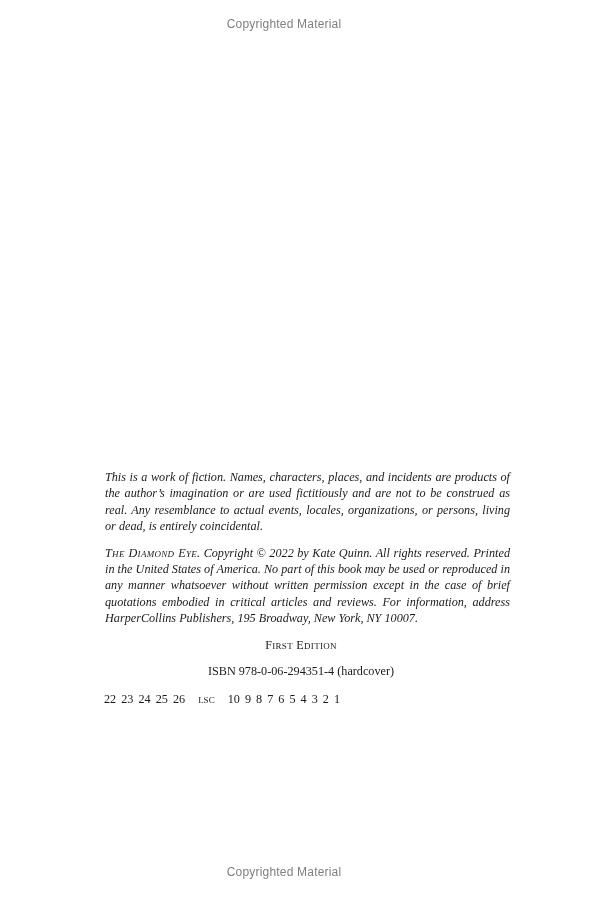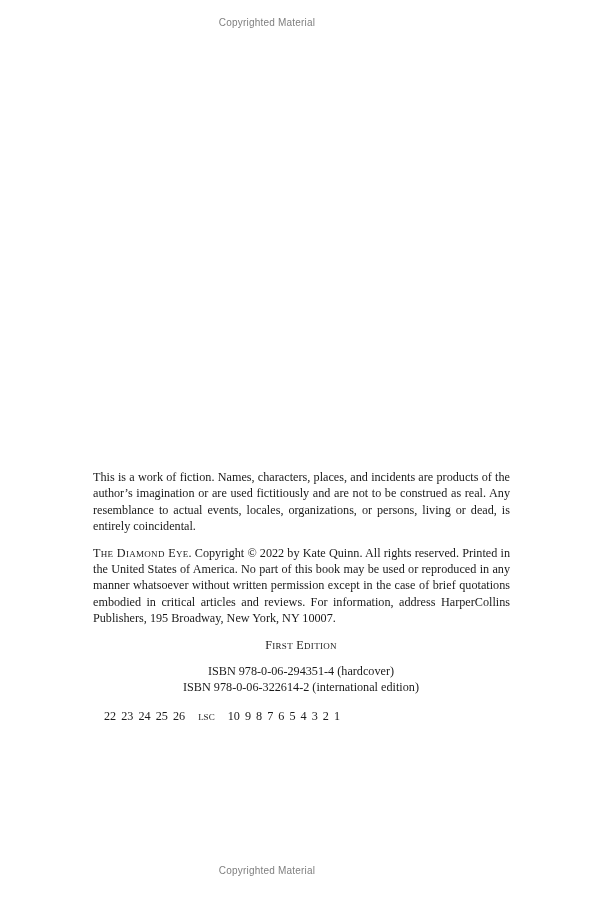--- a/index.html
+++ b/index.html
@@ -10,42 +10,43 @@
     width: 600px;
     height: 899px;
     background: #ffffff;
     position: relative;
     overflow: hidden;
     font-family: "Liberation Serif", serif;
     color: #1a1a1a;
   }
   .watermark {
     position: absolute;
-    left: 0;
+    left: 17px;
     width: 534px;
     text-align: center;
     font-family: "Liberation Sans", sans-serif;
-    font-size: 10px;
+    font-size: 12px;
     color: #7f7f7f;
     letter-spacing: 0.2px;
   }
   .wm-top { top: 17px; }
   .wm-bottom { top: 865px; }
 
   .textblock {
     position: absolute;
     left: 92px;
     top: 469px;
     width: 418px;
     font-size: 12.2px;
     line-height: 16.4px;
   }
   .para {
-    margin: 0 0 10px 1px;
+    margin: 0 0 10px 13px;
     text-align: justify;
+    font-style: italic;
   }
   .para-left {
     margin: 0 0 10px 0;
     text-align: center;
   }
   .tight { margin-bottom: 0; }
   .sc {
     font-variant: small-caps;
     letter-spacing: 0.3px;
   }
@@ -70,19 +71,18 @@
   <p class="para">This is a work of fiction. Names, characters, places, and incidents are products of the author’s imagination or are used fictitiously and are not to be construed as real. Any resemblance to actual events, locales, organizations, or persons, living or dead, is entirely coincidental.</p>
 
   <p class="para"><span class="sc">The Diamond Eye</span><span>. Copyright © 2022 by Kate Quinn. All rights reserved. Printed in the United States of America. No part of this book may be used or reproduced in any manner whatsoever without written permission except in the case of brief quotations embodied in critical articles and reviews. For information, address HarperCollins Publishers, 195 Broadway, New York, NY 10007.</span></p>
 
 
   <p class="para-left sc">First Edition</p>
 
 
   <p class="para-left tight">ISBN 978-0-06-294351-4 (hardcover)</p>
 
-  <p class="para-left">ISBN 978-0-06-322614-2 (international edition)</p>
 
   <p class="printline"><span>22 23 24 25 26</span><span class="lsc">lsc</span><span>10 9 8 7 6 5 4 3 2 1</span></p>
 
 </div>
 
 <div class="watermark wm-bottom">Copyrighted Material</div>
 
 </body></html>

